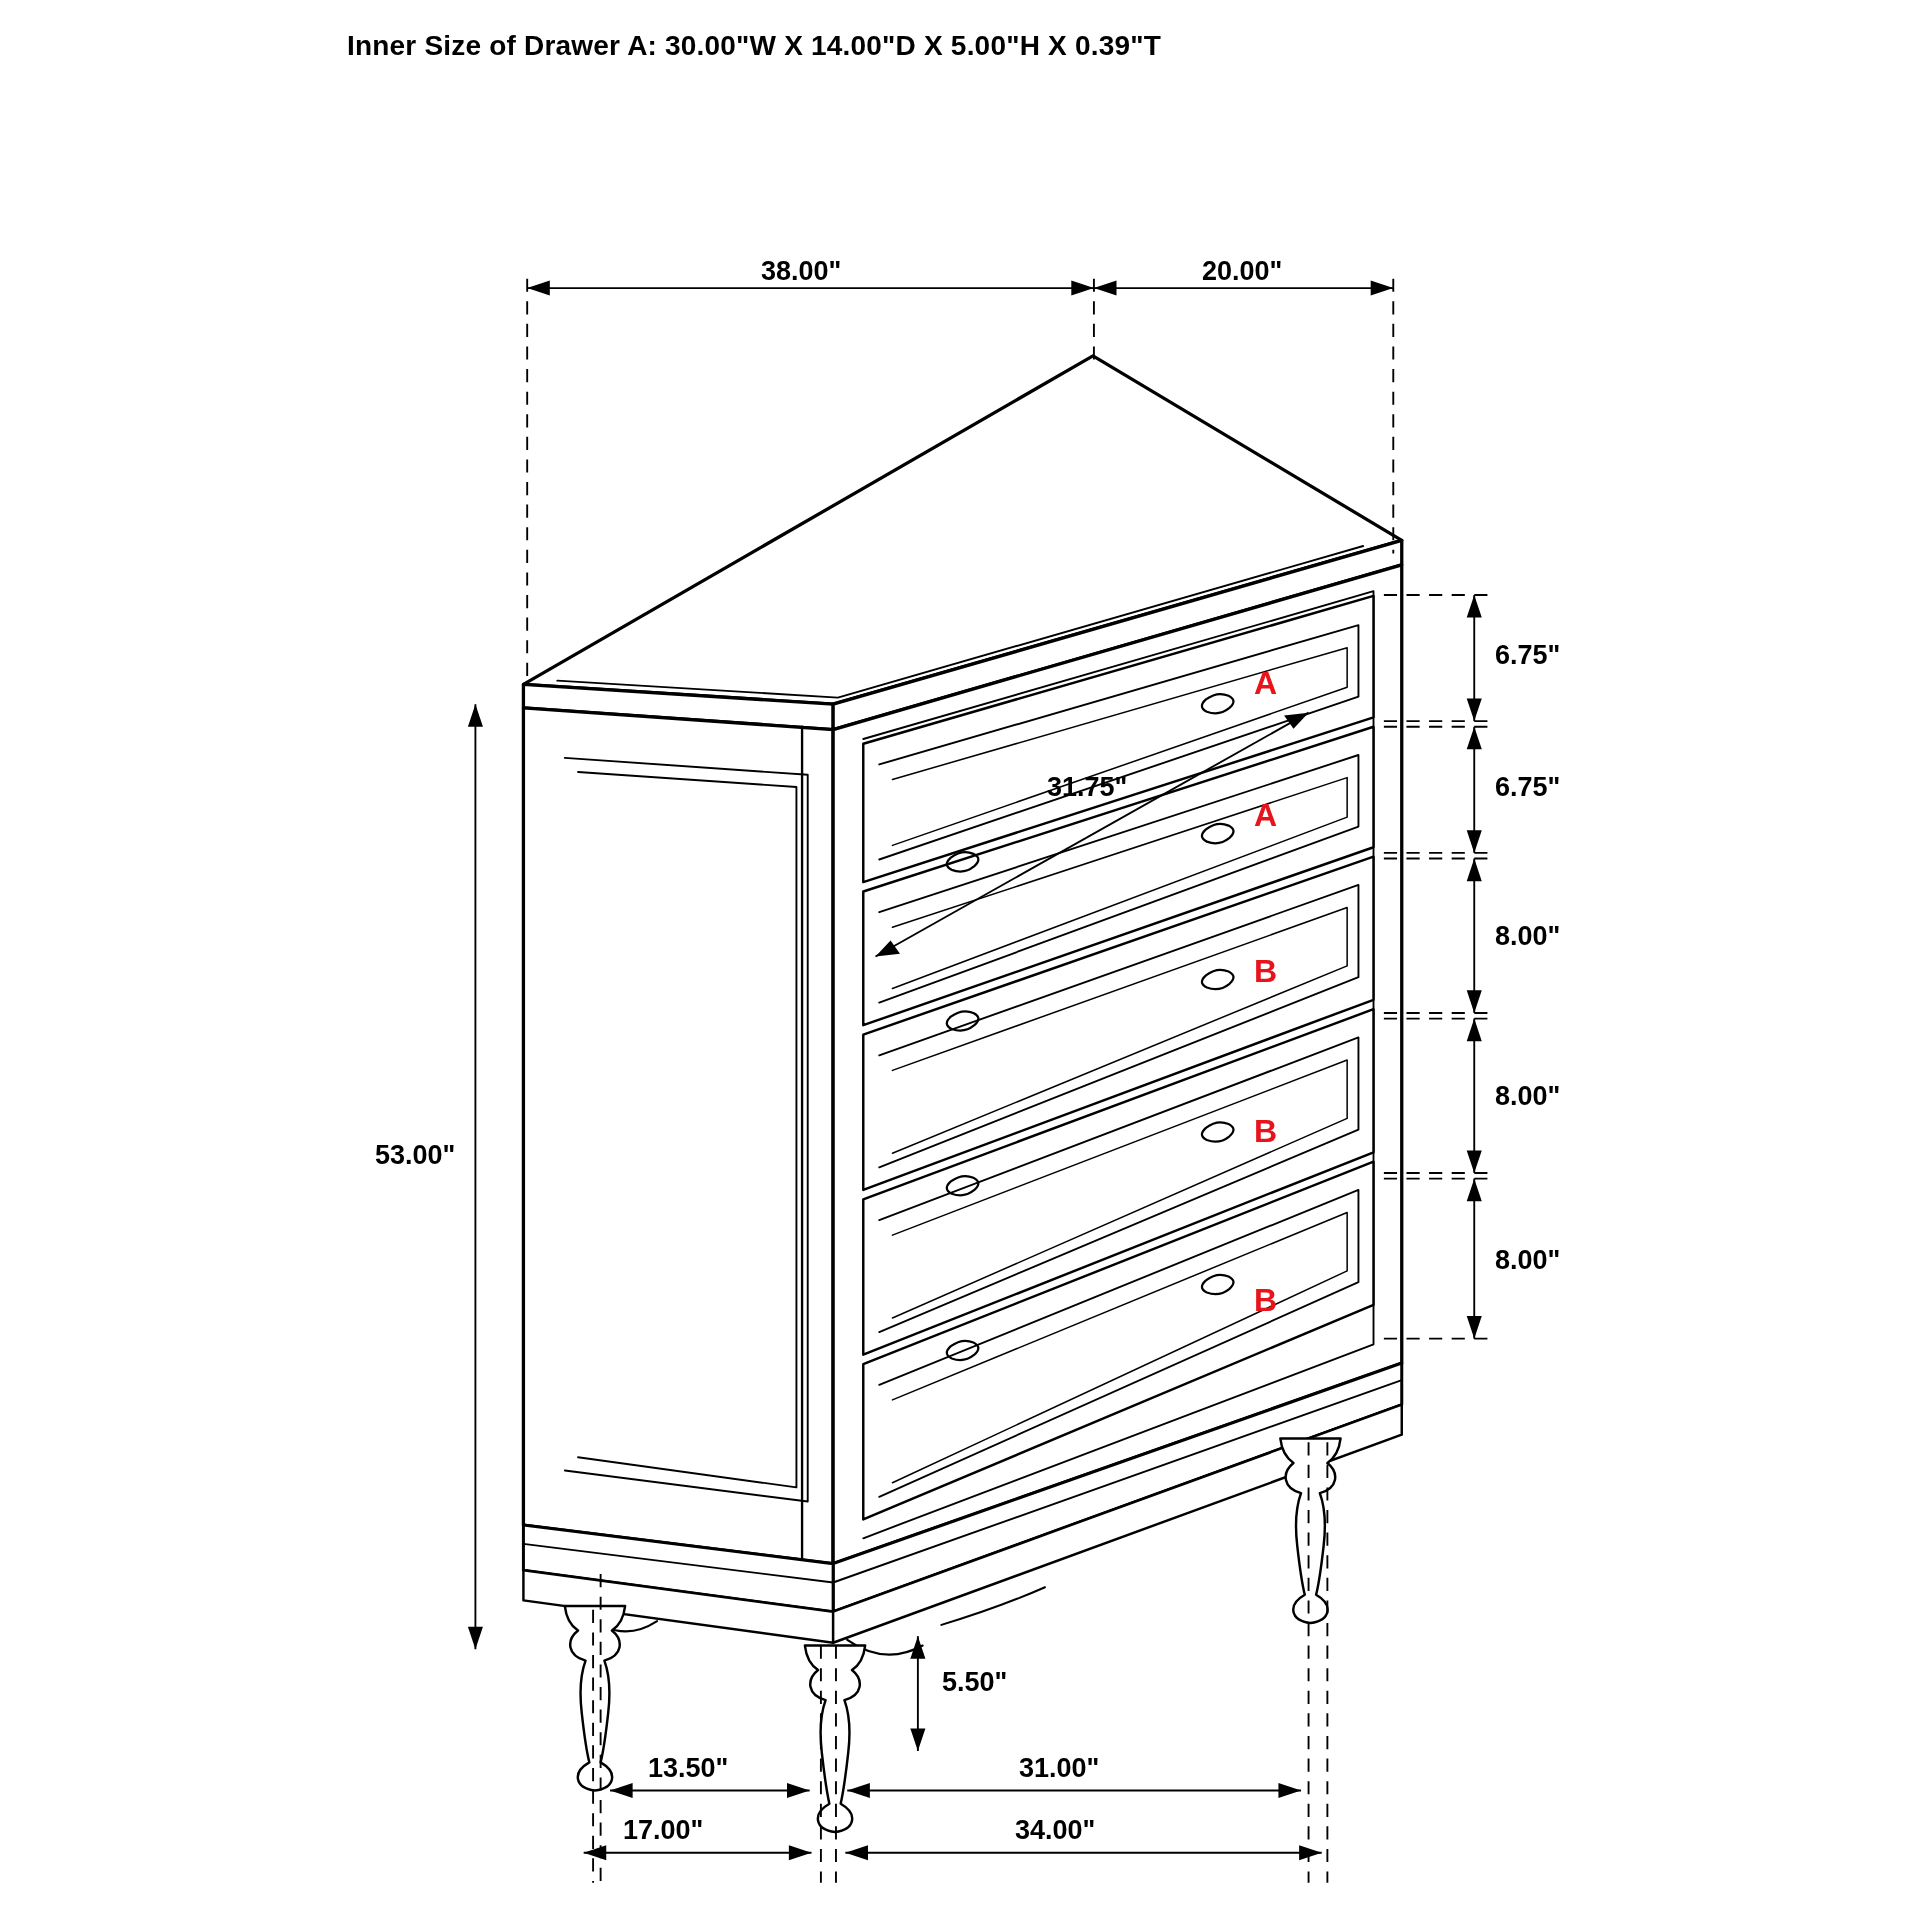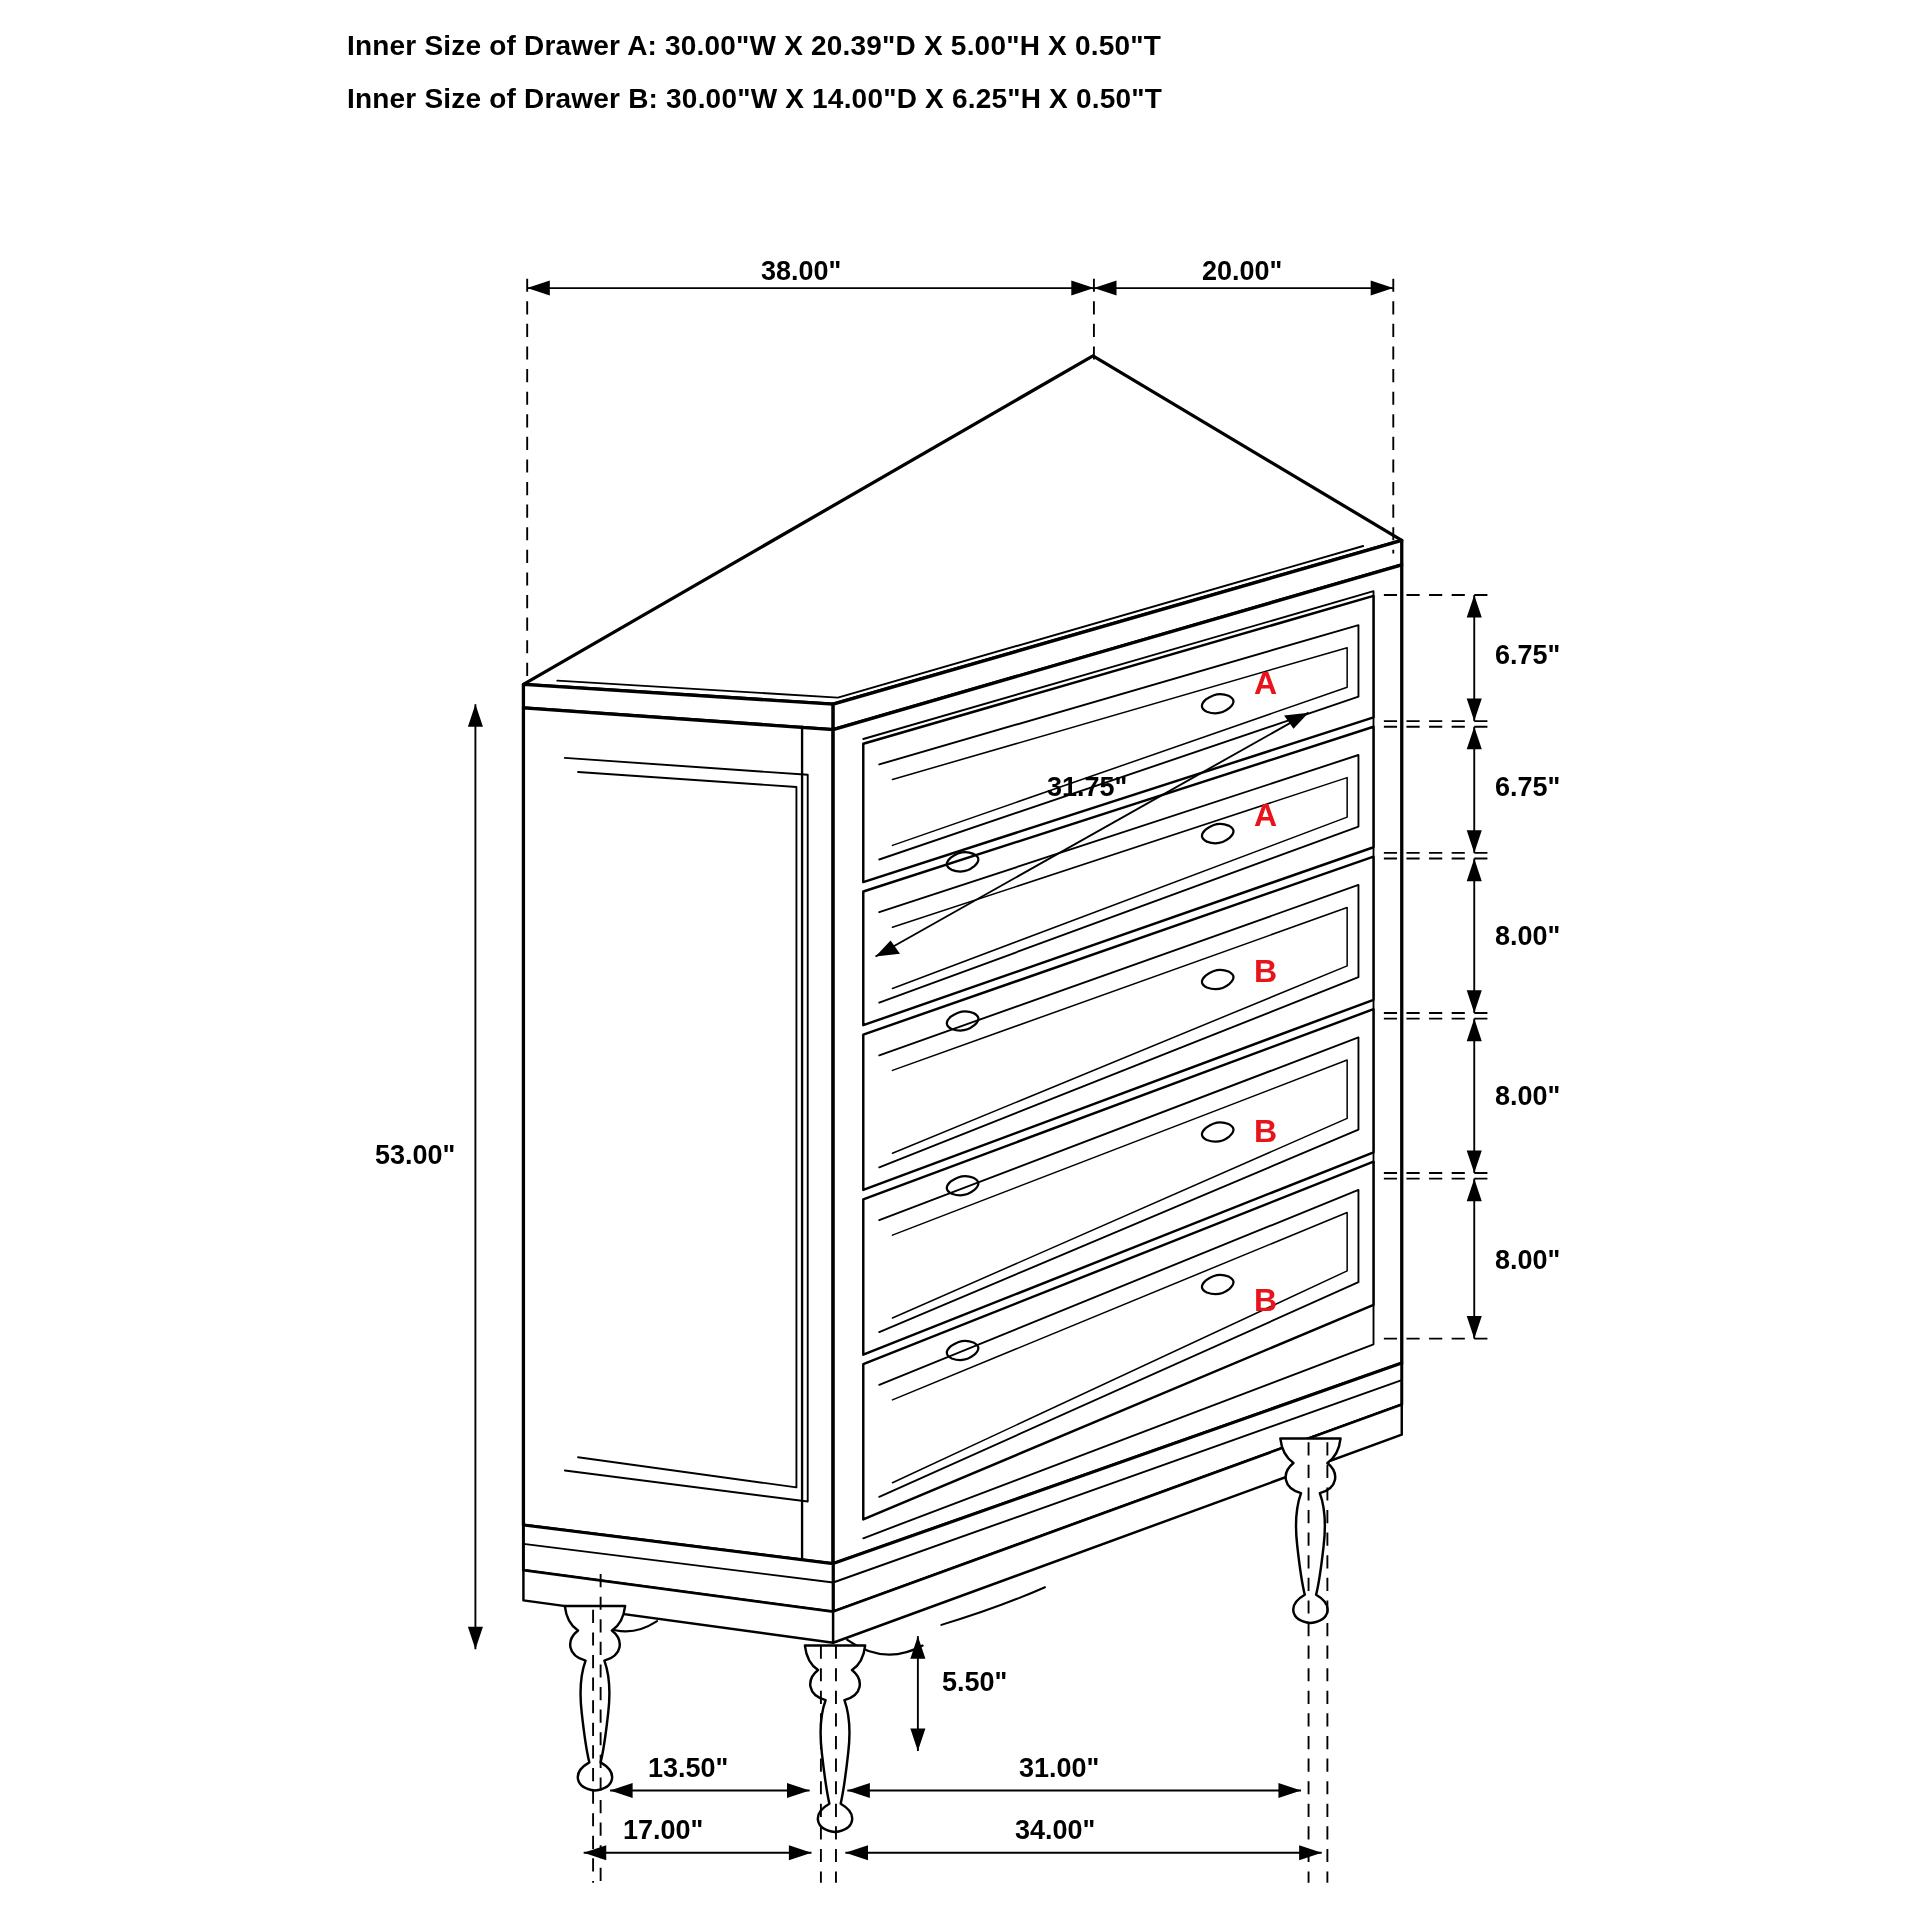--- a/index.html
+++ b/index.html
@@ -50,22 +50,21 @@
     font-size: 32px;
     color: #e8141b;
     white-space: nowrap;
   }
 </style>
 </head>
 <body>
 
 <div id="stage">
 
-  <div class="note" id="note-a">Inner Size of Drawer A: 30.00"W X 20.39"D X 5.00"H X 0.50"T</div>
-  <div class="note" id="note-b">Inner Size of Drawer B: 30.00"W X 14.00"D X 6.25"H X 0.50"T</div>
+  <div class="note" id="note-a">Inner Size of Drawer A: 30.00"W X 14.00"D X 5.00"H X 0.39"T</div>
 
   <svg id="drawing" viewBox="0 0 2048 2048">
     <g fill="none" stroke="#000" stroke-width="3" stroke-linejoin="round" stroke-linecap="round">
 
       <g>
         <polygon points="1161,378 1489,574 885,748 556,727" fill="#ffffff" stroke="#000" stroke-width="3.5"></polygon>
         <polygon points="556,727 885,748 885,775 556,752" fill="#ffffff" stroke="#000" stroke-width="3.5"></polygon>
         <polygon points="885,748 1489,574 1489,600 885,775" fill="#ffffff" stroke="#000" stroke-width="3.5"></polygon>
 
         <polyline points="592,723 890,741 1448,580" stroke-width="2"></polyline>

